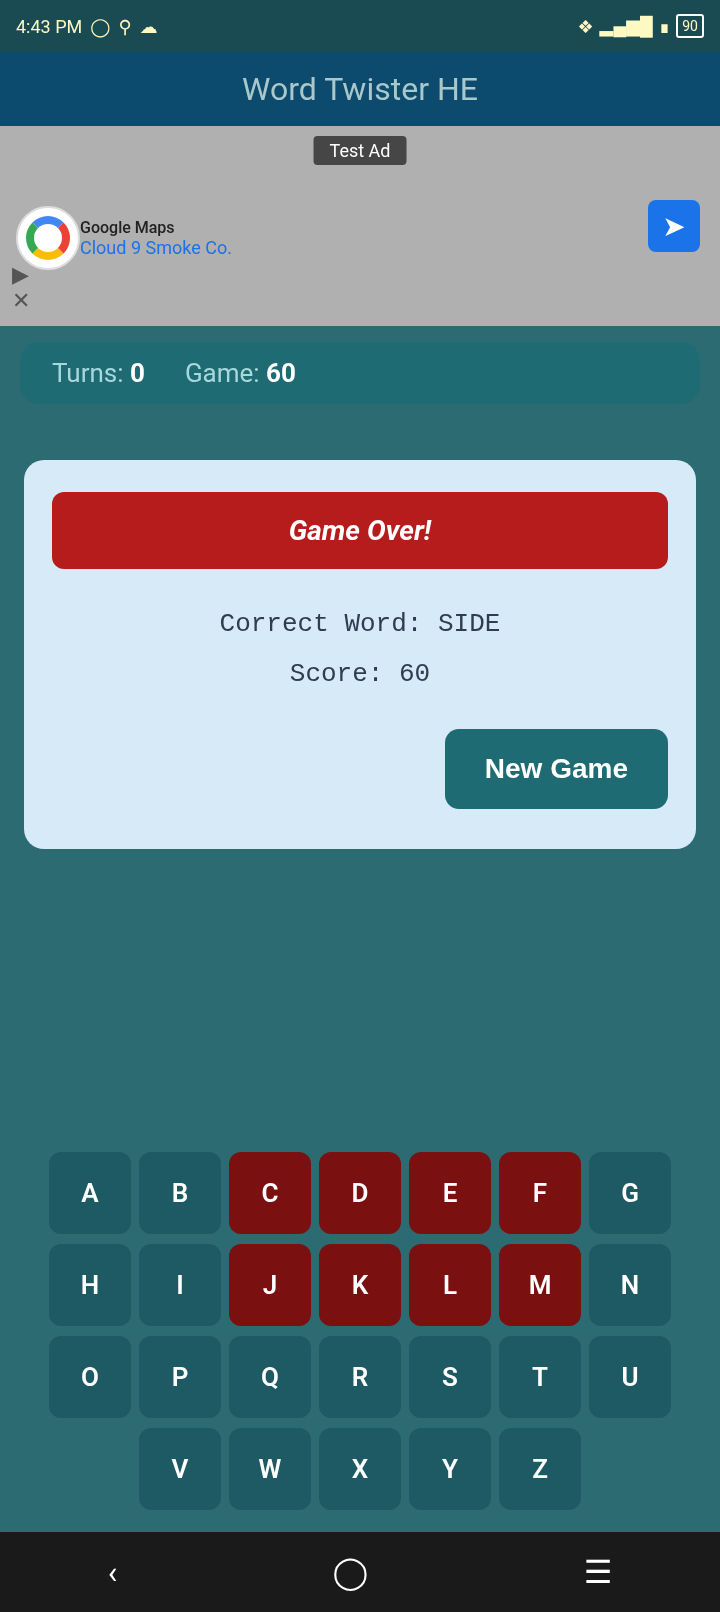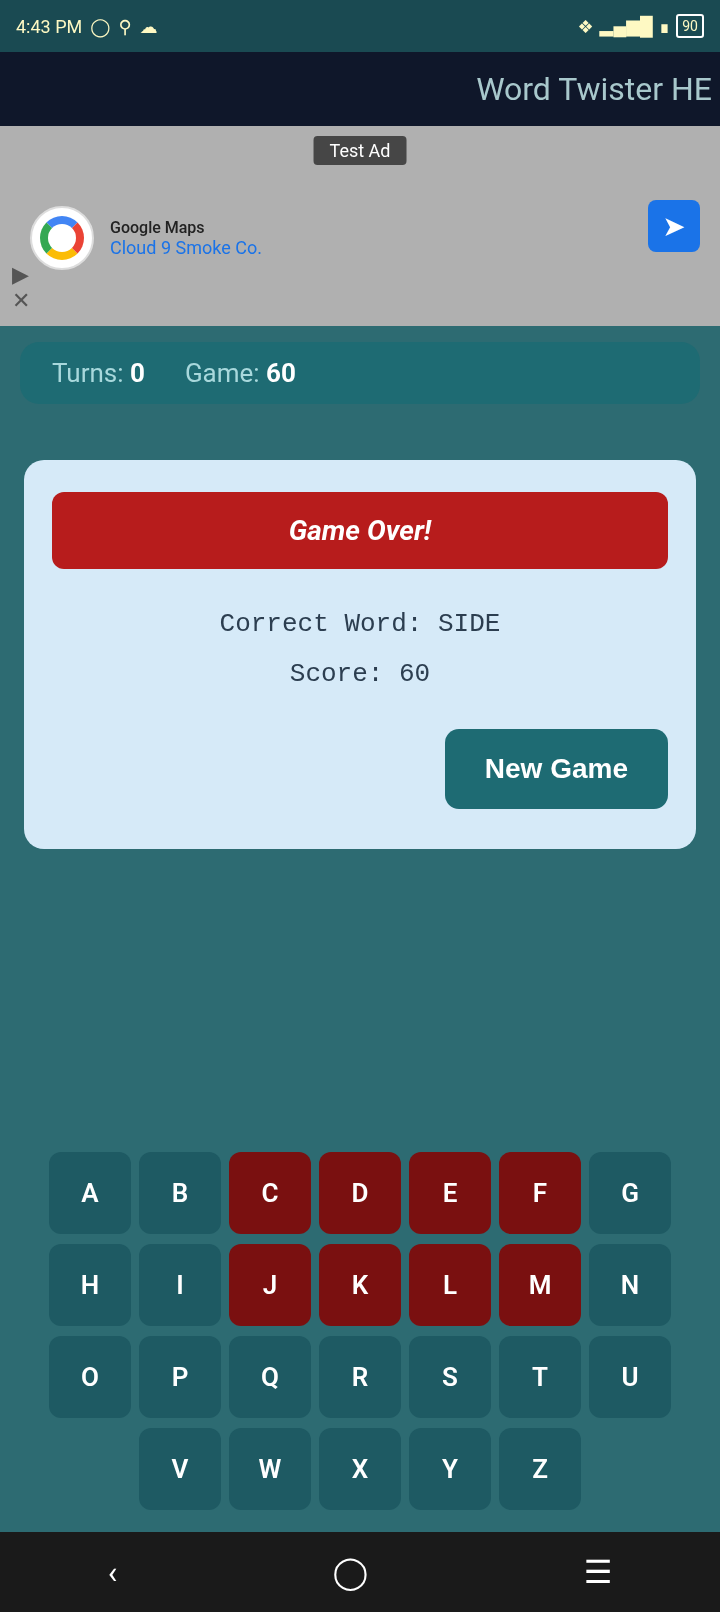--- a/index.html
+++ b/index.html
@@ -31,40 +31,39 @@
       border: 2px solid white;
       border-radius: 3px;
       padding: 2px 4px;
       font-size: 14px;
       position: relative;
     }
 
     
     .app-title-bar {
       width: 100%;
-      background: #0f172a;
-      padding: 18px 8px;
-      text-align: right;
+      background: #0c4a6e;
+      padding: 18px 16px;
+      text-align: center;
     }
     .app-title {
       color: #a8c8cc;
       font-size: 32px;
       font-weight: 400;
     }
 
     
     .ad-banner {
       width: 100%;
       background: #b0b0b0;
       height: 200px;
       position: relative;
       display: flex;
       align-items: center;
-      padding: 30px;
-      gap: 16px;
+      padding: 16px;
     }
     .ad-label {
       position: absolute;
       top: 10px;
       left: 50%;
       transform: translateX(-50%);
       background: rgba(0,0,0,0.6);
       color: white;
       padding: 4px 16px;
       border-radius: 4px;

